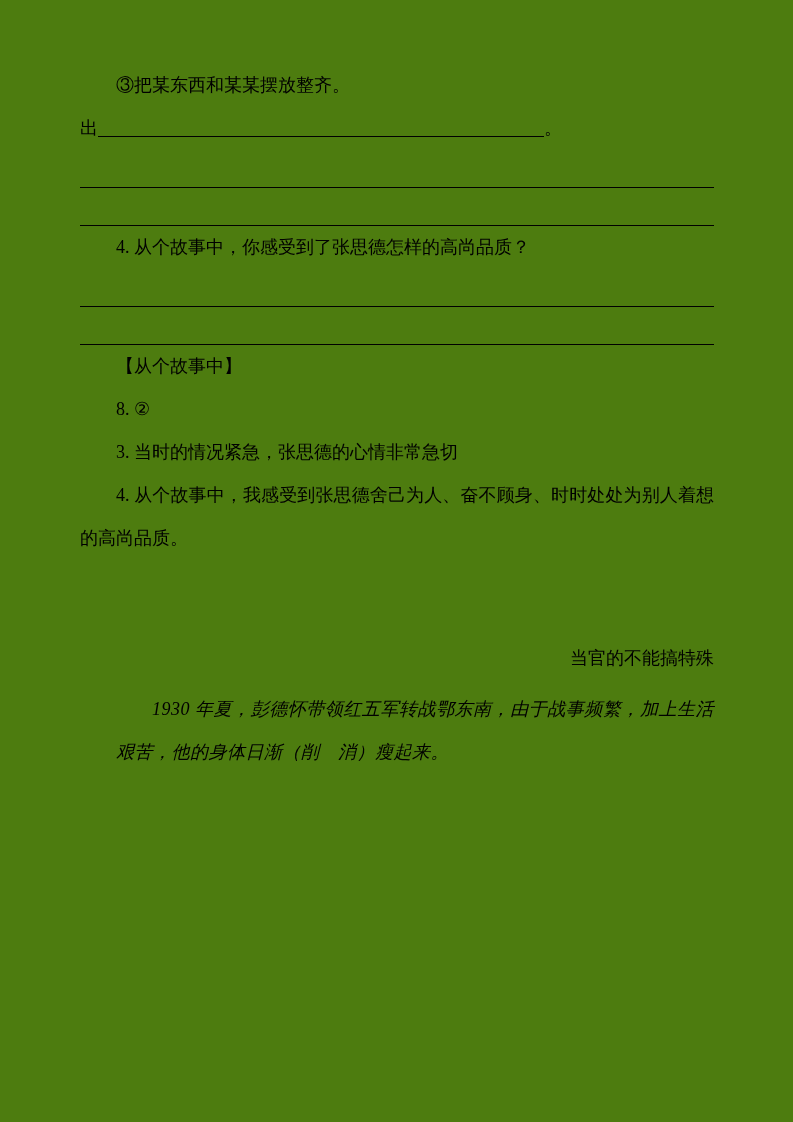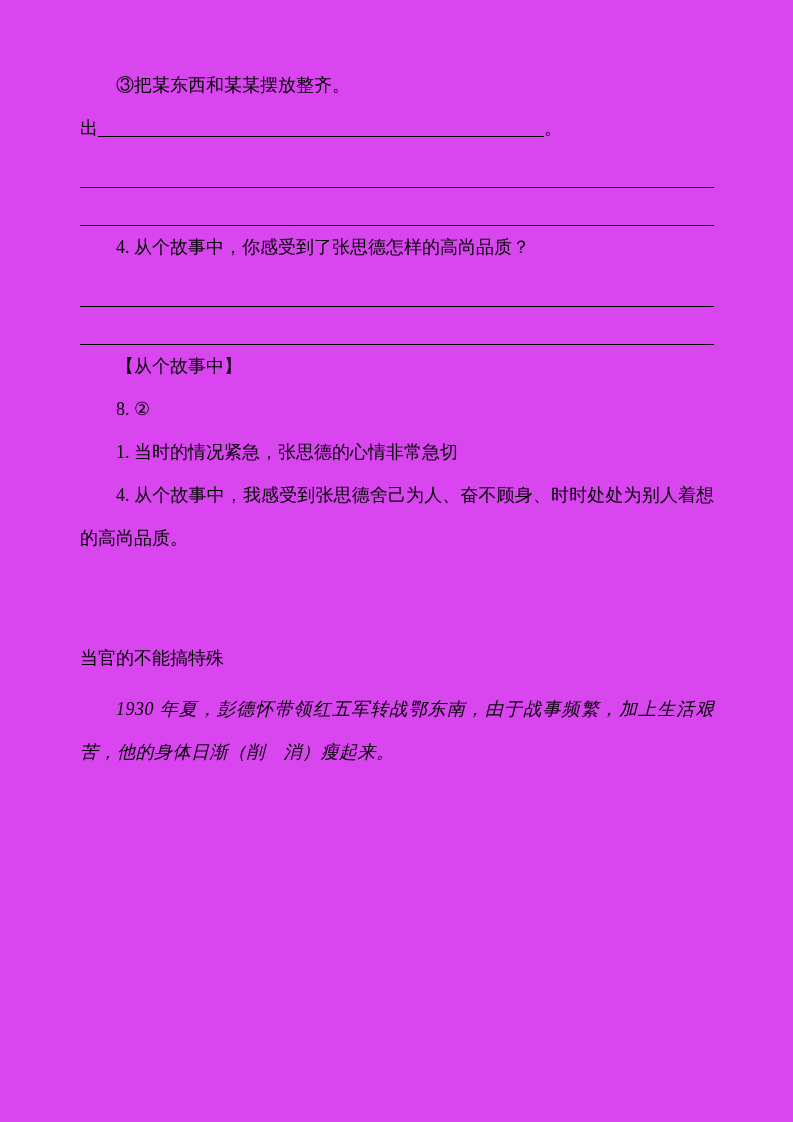--- a/index.html
+++ b/index.html
@@ -1,21 +1,21 @@
 <!DOCTYPE html>
 <html><head>
 <meta charset="utf-8">
 <style>
   * { box-sizing: border-box; }
   html, body { margin: 0; padding: 0; background: #ffffff; }
   .page {
     width: 793px;
     height: 1122px;
     padding: 64px 79px 0 80px;
-    background: #d946ef;
+    background: #4d7c0f;
     color: #000000;
     font-family: "Liberation Serif", "DejaVu Serif", serif;
     font-size: 18px;
     line-height: 43px;
     overflow: hidden;
   }
   .page p { margin: 0; text-align: justify; }
   .indent { text-indent: 2em; }
   .q2-line1 { margin-top: 12px; }
   .blank-inline {
@@ -23,50 +23,50 @@
     width: 446px;
     height: 0;
     border-bottom: 1px solid #000000;
     vertical-align: -3px;
   }
   .blank-line {
     height: 38px;
     border-bottom: 1px solid #000000;
   }
   .page .passage-title {
-    text-align: left;
+    text-align: right;
     text-indent: 0;
     margin-top: 77px;
   }
   .passage-para {
     text-indent: 2em;
     font-style: italic;
     letter-spacing: 0.5px;
   }
-  .passage-para.first { margin-top: 8px; }
+  .passage-para.first { margin-top: 8px; margin-left: 36px; }
 </style>
 </head>
 <body>
 
 <div class="page">
 
   <section>
     <p class="indent">③把某东西和某某摆放整齐。</p>
     <p><span>出</span><span class="blank-inline"></span><span>。</span></p>
     <div class="blank-line"></div>
     <div class="blank-line"></div>
     <p class="indent">4. 从个故事中，你感受到了张思德怎样的高尚品质？</p>
     <div class="blank-line"></div>
     <div class="blank-line"></div>
   </section>
 
   <section>
     <p class="indent">【从个故事中】</p>
     <p class="indent">8. ②</p>
-    <p class="indent">1. 当时的情况紧急，张思德的心情非常急切</p>
+    <p class="indent">3. 当时的情况紧急，张思德的心情非常急切</p>
     <p class="indent">4. 从个故事中，我感受到张思德舍己为人、奋不顾身、时时处处为别人着想的高尚品质。</p>
   </section>
 
   <section>
     <p class="passage-title">当官的不能搞特殊</p>
     <p class="passage-para first">1930 年夏，彭德怀带领红五军转战鄂东南，由于战事频繁，加上生活艰苦，他的身体日渐（削　消）瘦起来。</p>
   </section>
 
 </div>
 

